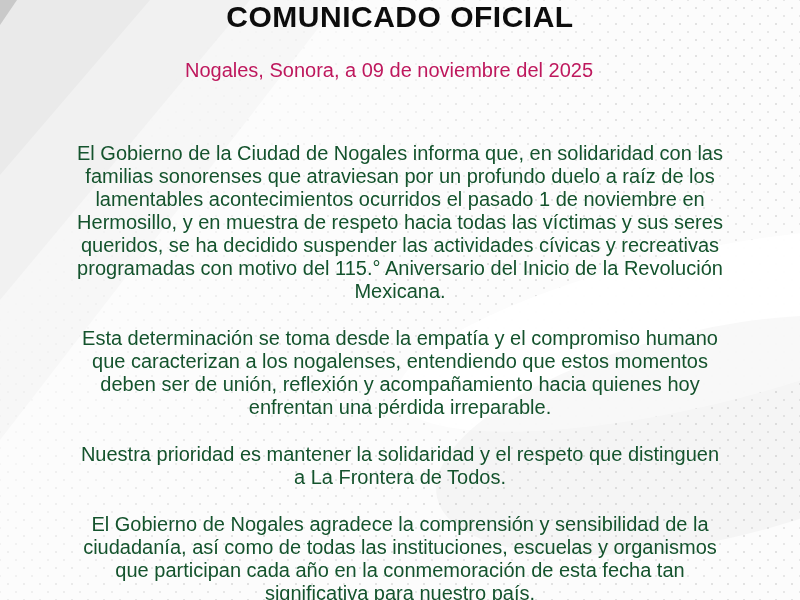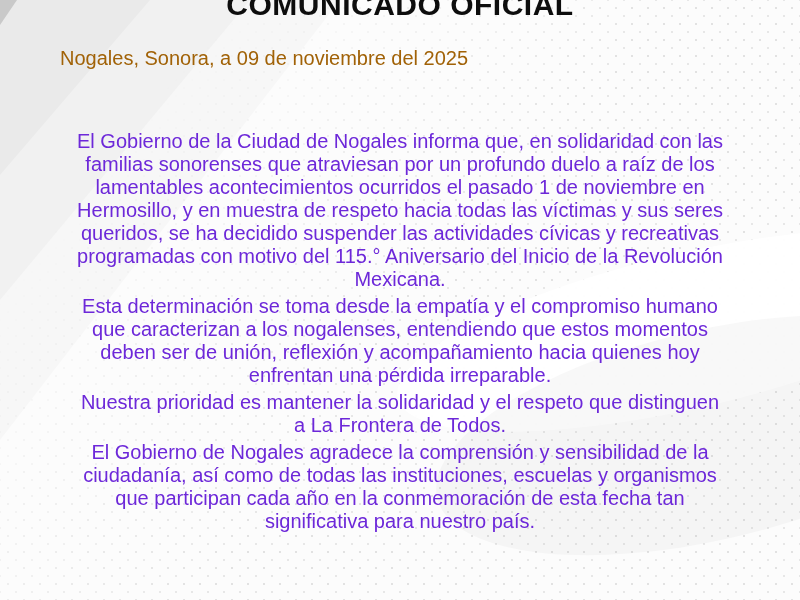--- a/index.html
+++ b/index.html
@@ -43,51 +43,51 @@
   .curve-gray {
     position: absolute; right: -190px; top: 330px;
     width: 560px; height: 210px; border-radius: 50%;
     background: rgba(125,125,125,0.055);
     transform: rotate(-13deg);
   }
 
   .content {
     position: absolute;
     inset: 0;
-    padding: 0 60px;
+    padding: 12px 60px;
     text-align: center;
   }
 
   .title {
     margin: -10px 0 0 0;
     line-height: 30px;
     font-size: 30px;
     font-weight: 800;
     letter-spacing: 0.5px;
     color: #0d0d0d;
   }
 
   .dateline {
     margin-top: 27px;
     line-height: 23px;
     font-size: 20px;
-    text-align: left;
+    text-align: center;
     padding-right: 22px;
-    color: #a16207;
+    color: #be185d;
   }
 
   .para {
     margin: 0;
     font-size: 20px;
     line-height: 23px;
     white-space: pre-line;
-    color: #6d28d9;
+    color: #14532d;
   }
   .para.first { margin-top: 60px; }
-  .para + .para { margin-top: 4px; }
+  .para + .para { margin-top: 24px; }
 </style>
 </head>
 <body>
 
 <div class="dots"></div>
 
 <div class="wedge wedge-a"></div>
 <div class="wedge wedge-b"></div>
 <div class="wedge wedge-c"></div>
 <div class="wedge wedge-corner"></div>

